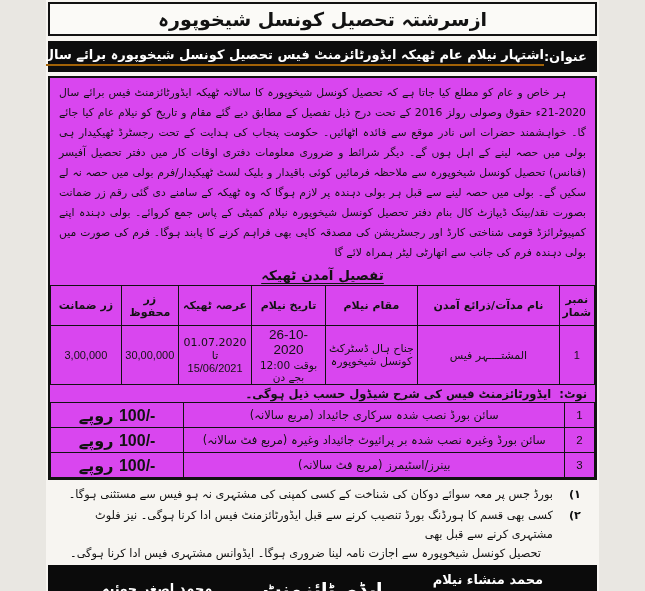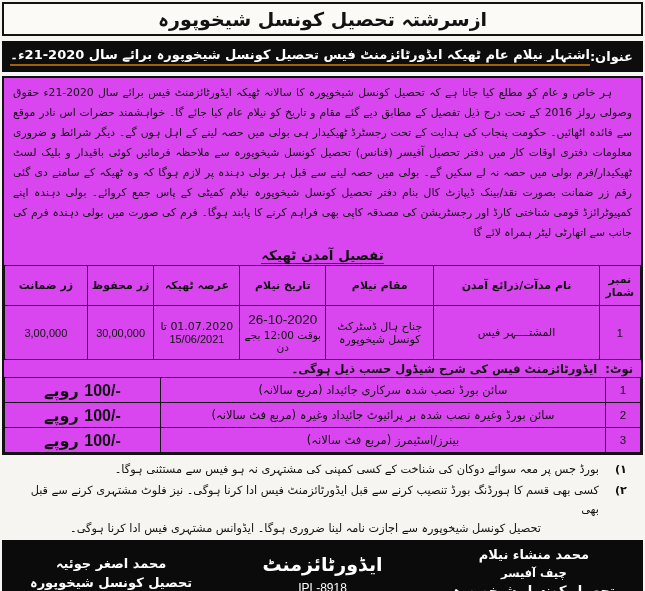--- a/index.html
+++ b/index.html
@@ -1,18 +1,18 @@
 <!DOCTYPE html>
 <html lang="ur" dir="rtl"><head>
 <meta charset="utf-8">
 <style>
   * { margin:0; padding:0; box-sizing:border-box; }
   html,body { background:#e9e7e2; }
   .page{
-    width:645px; height:591px; margin:0 auto; position:relative;
+    width:553px; height:591px; margin:0 auto; position:relative;
     background:#f7f5f1; color:#121212;
     font-family:"DejaVu Sans", sans-serif;
     direction:rtl; overflow:hidden;
     display:flex; flex-direction:column; padding:2px 2px 0 2px;
   }
   
   .masthead{
     border:2px solid #121212; background:#fbfaf7;
     height:34px; flex:0 0 34px; margin-bottom:5px;
     display:flex; align-items:center; justify-content:center;

